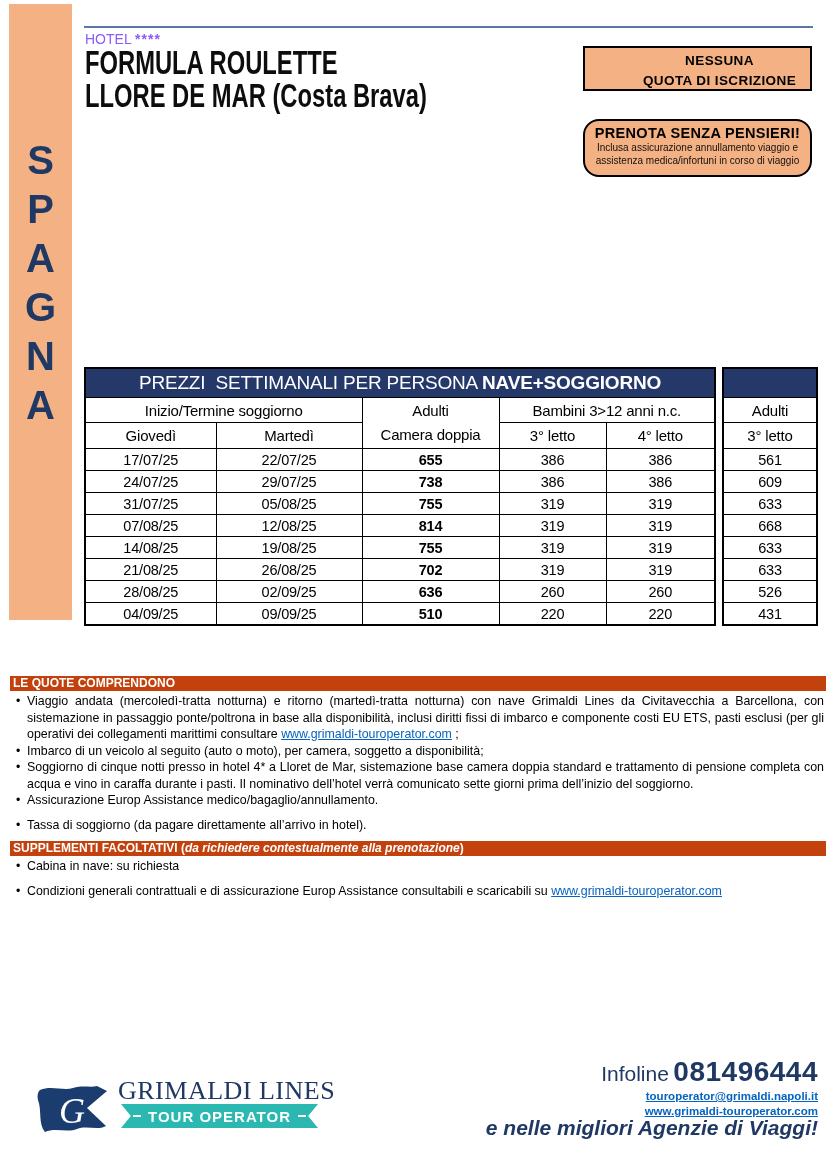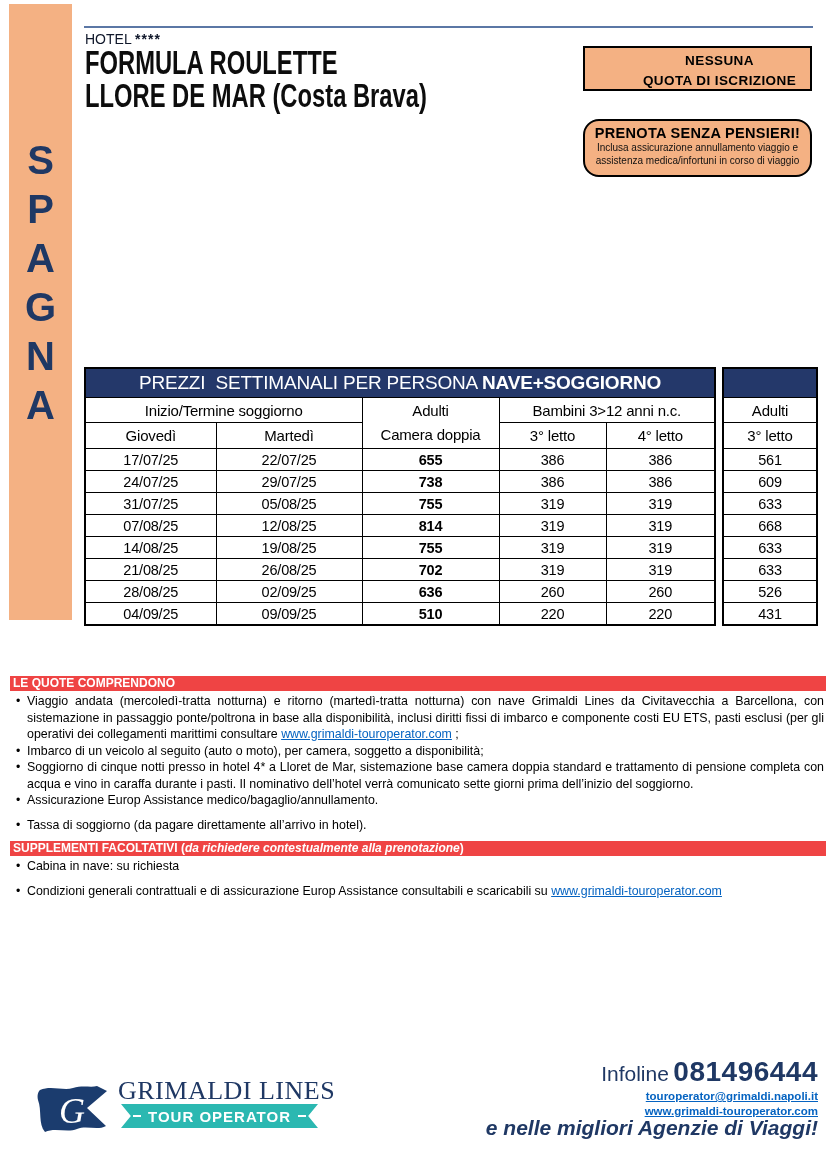--- a/index.html
+++ b/index.html
@@ -8,21 +8,21 @@
 
   
   .sidebar { position:absolute; left:9px; top:4px; width:63px; height:616px;
              background:#F4B183; display:flex; flex-direction:column; align-items:center;
              padding-top:136px; box-sizing:border-box; gap:9px; }
   .side-letter { color:#1F3864; font-weight:bold; font-size:40px; line-height:40px; }
 
   
   .top-rule { position:absolute; left:84px; top:26px; width:729px; height:0;
               border-top:2px solid #5B77A5; }
-  .hotel-line { position:absolute; left:85px; top:31px; font-size:14px; color:#0f172a; }
+  .hotel-line { position:absolute; left:85px; top:31px; font-size:14px; color:#8b5cf6; }
   .hotel-line b { font-weight:bold; letter-spacing:1px; }
   .doc-title { position:absolute; left:85px; color:#0d0d0d; font-weight:bold; font-size:33px;
                transform:scaleX(0.72); transform-origin:left top; white-space:nowrap; }
   .t1 { top:44px; } .t2 { top:77px; }
 
   
   .badge { position:absolute; left:583px; width:229px; background:#F4B183;
            border:2px solid #000; box-sizing:border-box; text-align:center; color:#000; }
   .badge1 { top:46px; height:45px; font-weight:bold; font-size:13.5px; line-height:1.5;
             padding-top:3px; letter-spacing:0.4px;padding-left:44px; }
@@ -42,21 +42,21 @@
   .pre { white-space:pre; }
   .hrow1 th { font-size:15px; height:24px; }
   .hrow2 th { font-size:15px; height:25px; }
   th.two-line div { line-height:24px; font-size:15px; }
   .price-table td, .side-table td { font-size:14.5px; height:21px; }
   td.bold { font-weight:bold; }
 
   
   .sections { position:absolute; left:10px; top:676px; width:816px; }
   .sec { margin-bottom:8px; }
-  .sec-bar { background:#ef4444; color:#fff; font-weight:bold; font-size:12px;
+  .sec-bar { background:#c2410c; color:#fff; font-weight:bold; font-size:12px;
              height:15px; line-height:15px; padding-left:3px; margin-bottom:2px; }
   .sec-bar i { font-style:italic; }
   .bullet { display:flex; font-size:12.4px; line-height:1.33; color:#000; }
   .bullet .dot { width:17px; padding-left:6px; box-sizing:border-box; flex:none; }
   .bullet .btxt { flex:1; text-align:justify; padding-right:2px; }
   .doc-link { color:#0563C1; text-decoration:underline; cursor:pointer; }
 
   
   .flag { position:absolute; left:33px; top:1082px; }
   .brand { position:absolute; left:118px; top:1076px; font-family:"Liberation Serif", serif;

